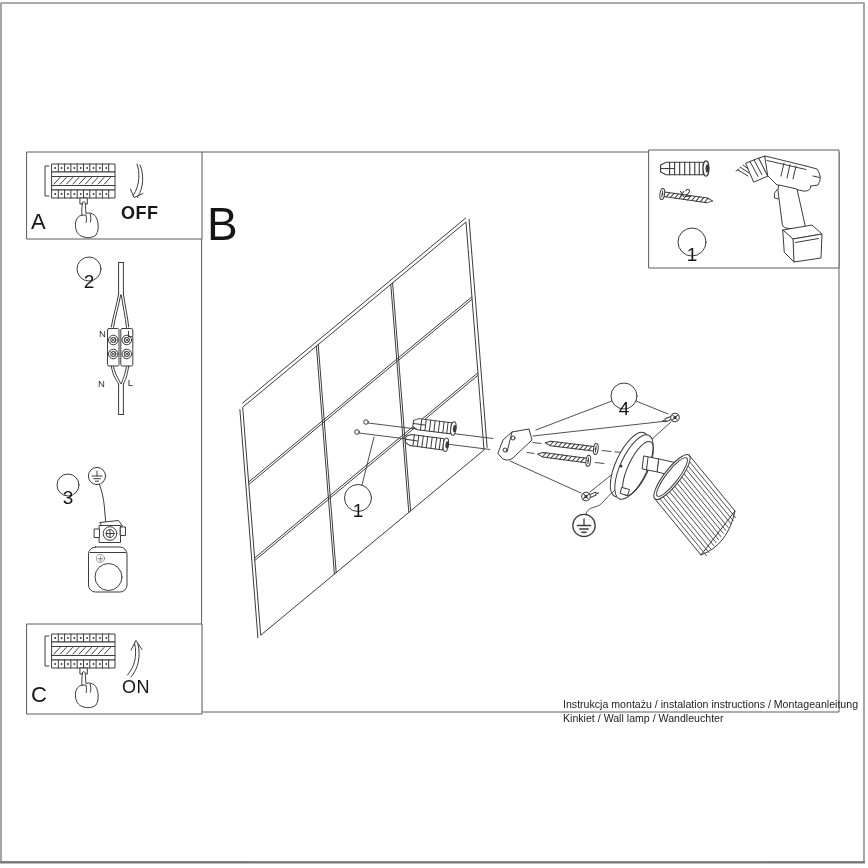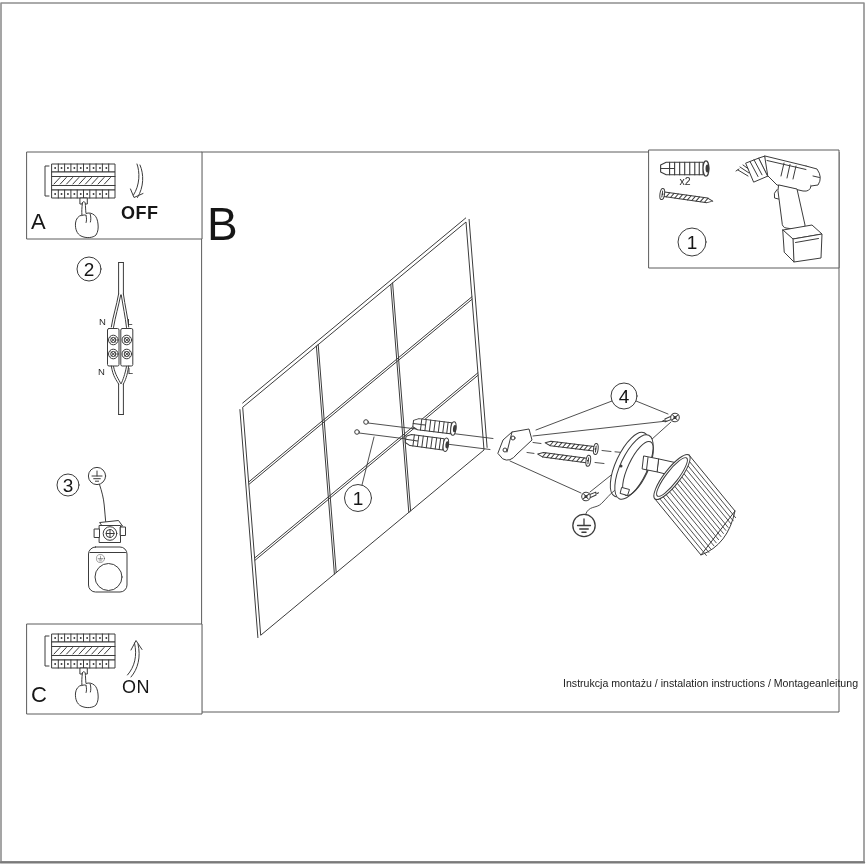--- a/index.html
+++ b/index.html
@@ -1,27 +1,27 @@
 <!DOCTYPE html>
 <html><head>
 <meta charset="utf-8">
 <style>
   html,body{margin:0;padding:0;background:#fff;}
   .page{position:relative;width:868px;height:868px;background:#fff;overflow:hidden;
         font-family:"Liberation Sans", sans-serif;color:#141414;}
   .page svg{position:absolute;left:0;top:0;}
   .lbl{position:absolute;white-space:nowrap;color:#161616;}
-  .ctr{transform:translate(-50%,-52%);}
+  .ctr{transform:translate(-50%,-52%);margin-top:12px;}
   .big-letter{font-size:46px;line-height:1;font-weight:400;}
   .panel-letter{font-size:22px;line-height:1;}
   .switch-word{font-size:18px;line-height:1;letter-spacing:0.5px;}
   .callout-num{font-size:19px;line-height:1;}
   .tiny{font-size:10.5px;line-height:1;color:#2a2a2a;}
   .wire-lbl{font-size:9.5px;line-height:1;color:#2a2a2a;}
-  .footer{position:absolute;left:563px;top:677px;font-size:10.6px;line-height:13.6px;color:#1c1c1c;}
+  .footer{position:absolute;left:563px;top:698px;font-size:10.6px;line-height:13.6px;color:#1c1c1c;}
 </style>
 </head>
 <body>
 
 <div class="page">
 
 <svg width="868" height="868" viewBox="0 0 868 868">
 <defs>
 
   <g id="bstrip">
@@ -256,15 +256,16 @@
 <div class="lbl callout-num ctr" style="left:358px;top:498.5px;">1</div>
 <div class="lbl callout-num ctr" style="left:624px;top:396.5px;">4</div>
 
 <div class="lbl wire-lbl ctr" style="left:102.5px;top:322px;">N</div>
 <div class="lbl wire-lbl ctr" style="left:130px;top:321.5px;">L</div>
 <div class="lbl wire-lbl ctr" style="left:101.5px;top:371.5px;">N</div>
 <div class="lbl wire-lbl ctr" style="left:130.5px;top:370.5px;">L</div>
 
 <div class="footer">
   <div>Instrukcja montażu / instalation instructions / Montageanleitung</div>
+  <div>Kinkiet / Wall lamp / Wandleuchter</div>
 </div>
 
 </div>
 
 </body></html>

